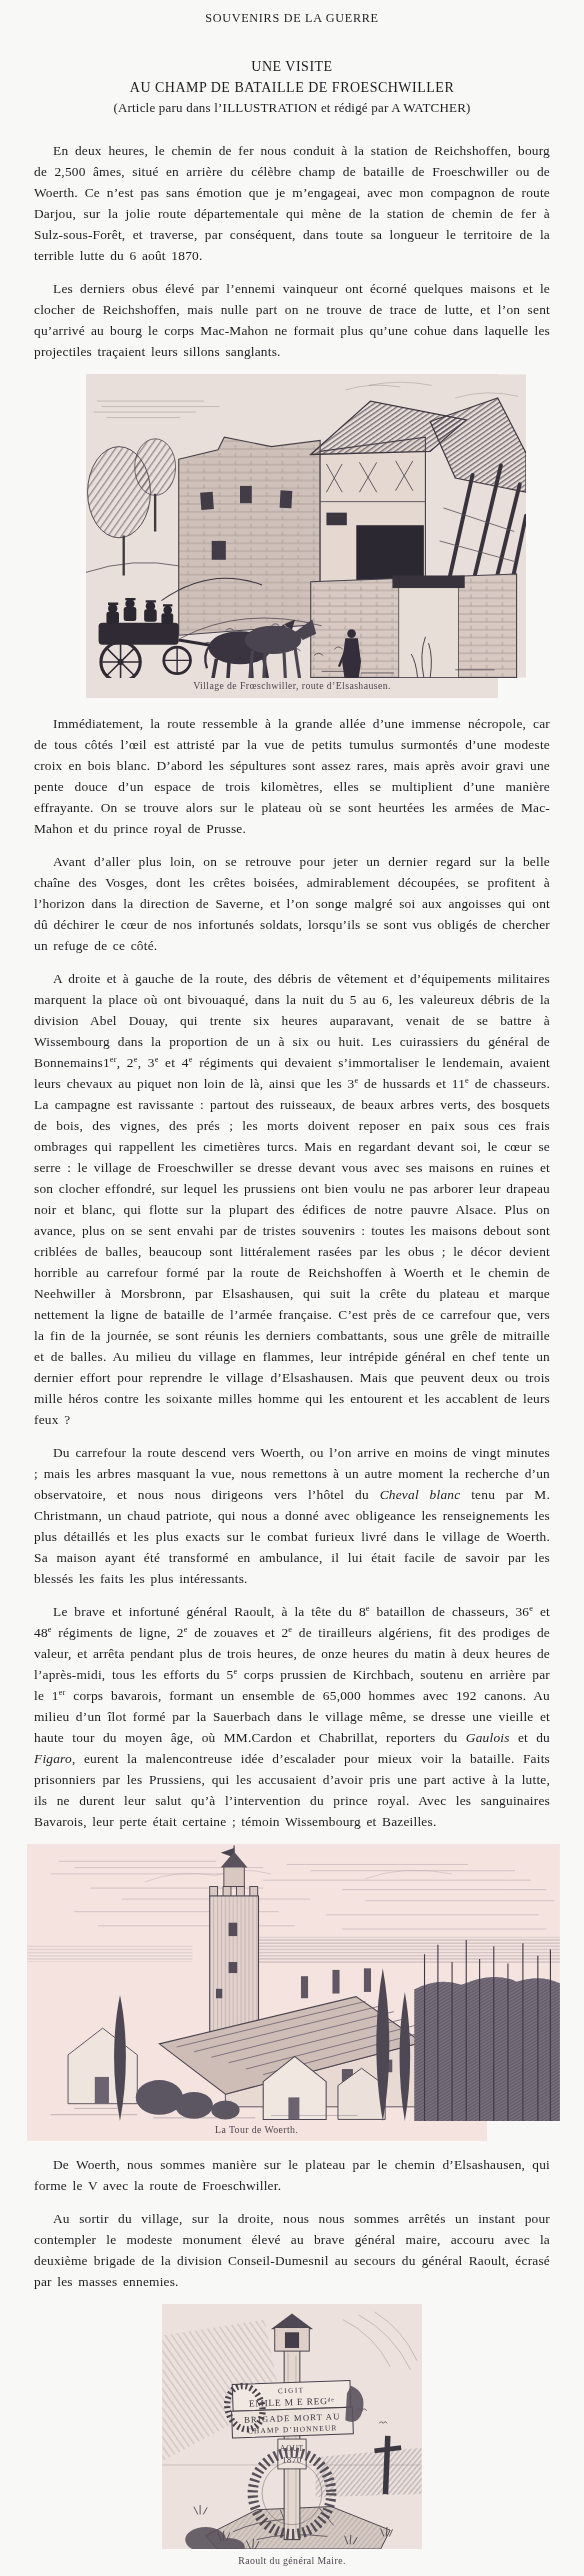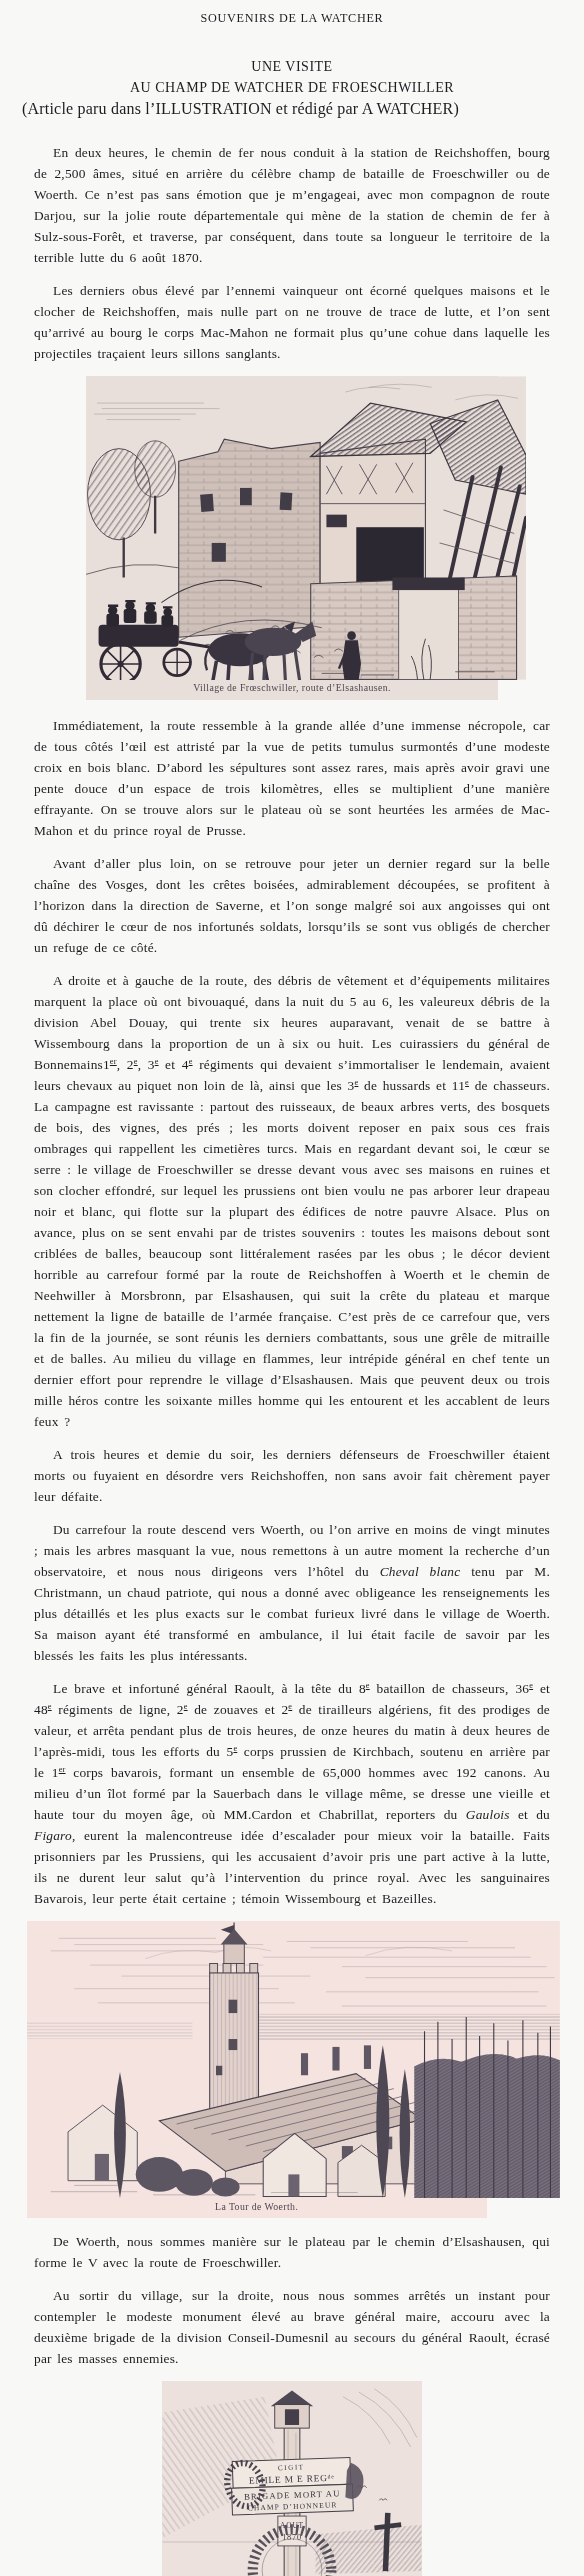--- a/index.html
+++ b/index.html
@@ -4,45 +4,45 @@
 <style>
   html,body{margin:0;padding:0;background:#ffffff;}
   .page{
     width:584px;height:2576px;box-sizing:border-box;
     background:var(--page_bg,#f8f8f6);color:var(--text,#1d1c21);
     font-family:"Liberation Serif", serif;
     padding:7.9px 22px 0 22px;overflow:hidden;position:relative;
   }
   .page-title{text-align:center;font-size:12.2px;letter-spacing:0.7px;margin:3.1px 0 33px 0;}
   .subtitle{text-align:center;font-size:14px;letter-spacing:0.5px;margin:0 0 4.7px 0;}
-  .byline{font-size:16px;letter-spacing:0.2px;margin:1.6px 0 23.6px 0;font-family:Liberation Serif, serif;}
+  .byline{text-align:center;font-size:13px;letter-spacing:0.2px;margin:1.6px 0 23.6px 0;font-family:Liberation Serif, serif;}
   .body-text{font-size:13.4px;line-height:21px;text-align:justify;letter-spacing:0.2px;word-spacing:2px;}
   .para{margin:12px;text-indent:19px;}
-  .para sup{font-size:.62em;line-height:0;text-decoration:underline;}
+  .para sup{font-size:.62em;line-height:0;}
   .para em{font-style:italic;}
   figure{margin:0;}
   .fig1{width:412px;margin:7.9px auto 15.7px auto;background:var(--fig1_bg,#e9dfda);}
   .fig2{width:460px;margin:11px 0 12.6px 4.7px;background:var(--fig2_bg,#f4e3df);}
   .fig3{width:260px;margin:6.3px auto 0 auto;background:transparent;}
   .fig3-art{background:var(--fig3_bg,#ece1dc);}
   .caption{
     text-align:center;font-size:9.8px;letter-spacing:0.4px;
     color:#4d4650;padding:2.4px 0 6.3px 0;font-weight:normal;
   }
   .fig3 .caption{padding:6.3px 0 3.1px 0;}
   svg{display:block;}
 </style>
 </head>
 <body>
 
 <div class="page">
 
-  <div class="page-title">SOUVENIRS DE LA WATCHER</div>
+  <div class="page-title">SOUVENIRS DE LA GUERRE</div>
   <div class="subtitle">UNE VISITE</div>
-  <div class="subtitle">AU CHAMP DE WATCHER DE FROESCHWILLER</div>
+  <div class="subtitle">AU CHAMP DE BATAILLE DE FROESCHWILLER</div>
   <div class="byline">(Article paru dans l’ILLUSTRATION et rédigé par A WATCHER)</div>
 
   <div class="body-text">
       <p class="para"><span>En deux heures, le chemin de fer nous conduit à la station de Reichshoffen, bourg de 2,500 âmes, situé en arrière du célèbre champ de bataille de Froeschwiller ou de Woerth. Ce n’est pas sans émotion que je m’engageai, avec mon compagnon de route Darjou, sur la jolie route départementale qui mène de la station de chemin de fer à Sulz-sous-Forêt, et traverse, par conséquent, dans toute sa longueur le territoire de la terrible lutte du 6 août 1870.</span></p>
       <p class="para"><span>Les derniers obus élevé par l’ennemi vainqueur ont écorné quelques maisons et le clocher de Reichshoffen, mais nulle part on ne trouve de trace de lutte, et l’on sent qu’arrivé au bourg le corps Mac-Mahon ne formait plus qu’une cohue dans laquelle les projectiles traçaient leurs sillons sanglants.</span></p>
     </div>
 
   <figure class="fig1">
     <svg viewBox="0 0 560 386" width="440" height="304" xmlns="http://www.w3.org/2000/svg">
       <defs>
@@ -146,21 +146,20 @@
       </g>
       <path d="M6 398 H120 M140 402 H260 M290 400 H420 M446 396 H552" stroke="#58505a" stroke-width="0.8" opacity="0.6" fill="none"></path>
     </svg>
     <figcaption class="caption">Village de Frœschwiller, route d’Elsashausen.</figcaption>
   </figure>
 
   <div class="body-text">
       <p class="para"><span>Immédiatement, la route ressemble à la grande allée d’une immense nécropole, car de tous côtés l’œil est attristé par la vue de petits tumulus surmontés d’une modeste croix en bois blanc. D’abord les sépultures sont assez rares, mais après avoir gravi une pente douce d’un espace de trois kilomètres, elles se multiplient d’une manière effrayante. On se trouve alors sur le plateau où se sont heurtées les armées de Mac-Mahon et du prince royal de Prusse.</span></p>
       <p class="para"><span>Avant d’aller plus loin, on se retrouve pour jeter un dernier regard sur la belle chaîne des Vosges, dont les crêtes boisées, admirablement découpées, se profitent à l’horizon dans la direction de Saverne, et l’on songe malgré soi aux angoisses qui ont dû déchirer le cœur de nos infortunés soldats, lorsqu’ils se sont vus obligés de chercher un refuge de ce côté.</span></p>
       <p class="para"><span>A droite et à gauche de la route, des débris de vêtement et d’équipements militaires marquent la place où ont bivouaqué, dans la nuit du 5 au 6, les valeureux débris de la division Abel Douay, qui trente six heures auparavant, venait de se battre à Wissembourg dans la proportion de un à six ou huit. Les cuirassiers du général de Bonnemains1</span><sup>er</sup><span>, 2</span><sup>e</sup><span>, 3</span><sup>e</sup><span> et 4</span><sup>e</sup><span> régiments qui devaient s’immortaliser le lendemain, avaient leurs chevaux au piquet non loin de là, ainsi que les 3</span><sup>e</sup><span> de hussards et 11</span><sup>e</sup><span> de chasseurs. La campagne est ravissante : partout des ruisseaux, de beaux arbres verts, des bosquets de bois, des vignes, des prés ; les morts doivent reposer en paix sous ces frais ombrages qui rappellent les cimetières turcs. Mais en regardant devant soi, le cœur se serre : le village de Froeschwiller se dresse devant vous avec ses maisons en ruines et son clocher effondré, sur lequel les prussiens ont bien voulu ne pas arborer leur drapeau noir et blanc, qui flotte sur la plupart des édifices de notre pauvre Alsace. Plus on avance, plus on se sent envahi par de tristes souvenirs : toutes les maisons debout sont criblées de balles, beaucoup sont littéralement rasées par les obus ; le décor devient horrible au carrefour formé par la route de Reichshoffen à Woerth et le chemin de Neehwiller à Morsbronn, par Elsashausen, qui suit la crête du plateau et marque nettement la ligne de bataille de l’armée française.  C’est près de ce carrefour que, vers la fin de la journée, se sont réunis les derniers combattants, sous une grêle de mitraille et de balles. Au milieu du village en flammes, leur intrépide général en chef tente un dernier effort pour reprendre le village d’Elsashausen. Mais que peuvent deux ou trois mille héros contre les soixante milles homme qui les entourent et les accablent de leurs feux ?</span></p>
-      <p class="para"><span>A trois heures et demie du soir, les derniers défenseurs de Froeschwiller étaient morts ou fuyaient en désordre vers Reichshoffen, non sans avoir fait chèrement payer leur défaite.</span></p>
       <p class="para"><span>Du carrefour la route descend vers Woerth, ou l’on arrive en moins de vingt minutes ; mais les arbres masquant la vue, nous remettons à un autre moment la recherche d’un observatoire, et nous nous dirigeons vers l’hôtel du </span><em>Cheval blanc</em><span> tenu par M. Christmann, un chaud patriote, qui nous a donné avec obligeance les renseignements les plus détaillés et les plus exacts sur le combat furieux livré dans le village de Woerth. Sa maison ayant été transformé en ambulance, il lui était facile de savoir par les blessés les faits les plus intéressants.</span></p>
       <p class="para"><span>Le brave et infortuné général Raoult, à la tête du 8</span><sup>e</sup><span> bataillon de chasseurs, 36</span><sup>e</sup><span> et 48</span><sup>e</sup><span> régiments de ligne, 2</span><sup>e</sup><span> de zouaves et 2</span><sup>e</sup><span> de tirailleurs algériens, fit des prodiges de valeur, et arrêta pendant plus de trois heures, de onze heures du matin à deux heures de l’après-midi, tous les efforts du 5</span><sup>e</sup><span> corps prussien de Kirchbach, soutenu en arrière par le 1</span><sup>er</sup><span> corps bavarois, formant un ensemble de 65,000 hommes avec 192 canons. Au milieu d’un îlot formé par la Sauerbach dans le village même, se dresse une vieille et haute tour du moyen âge, où MM.Cardon et Chabrillat, reporters du </span><em>Gaulois</em><span> et du </span><em>Figaro</em><span>, eurent la malencontreuse idée d’escalader pour mieux voir la bataille. Faits prisonniers par les Prussiens, qui les accusaient d’avoir pris une part active à la lutte, ils ne durent leur salut qu’à l’intervention du prince royal. Avec les sanguinaires Bavarois, leur perte était certaine ; témoin Wissembourg et Bazeilles.</span></p>
     </div>
 
   <figure class="fig2">
     <svg viewBox="0 0 677 352" width="533" height="277" xmlns="http://www.w3.org/2000/svg">
       <defs>
         <pattern id="f2h" width="8" height="4" patternUnits="userSpaceOnUse">
             <line x1="0" y1="2" x2="8" y2="2" stroke="#6e6472" stroke-width="0.8"></line>
           </pattern>

